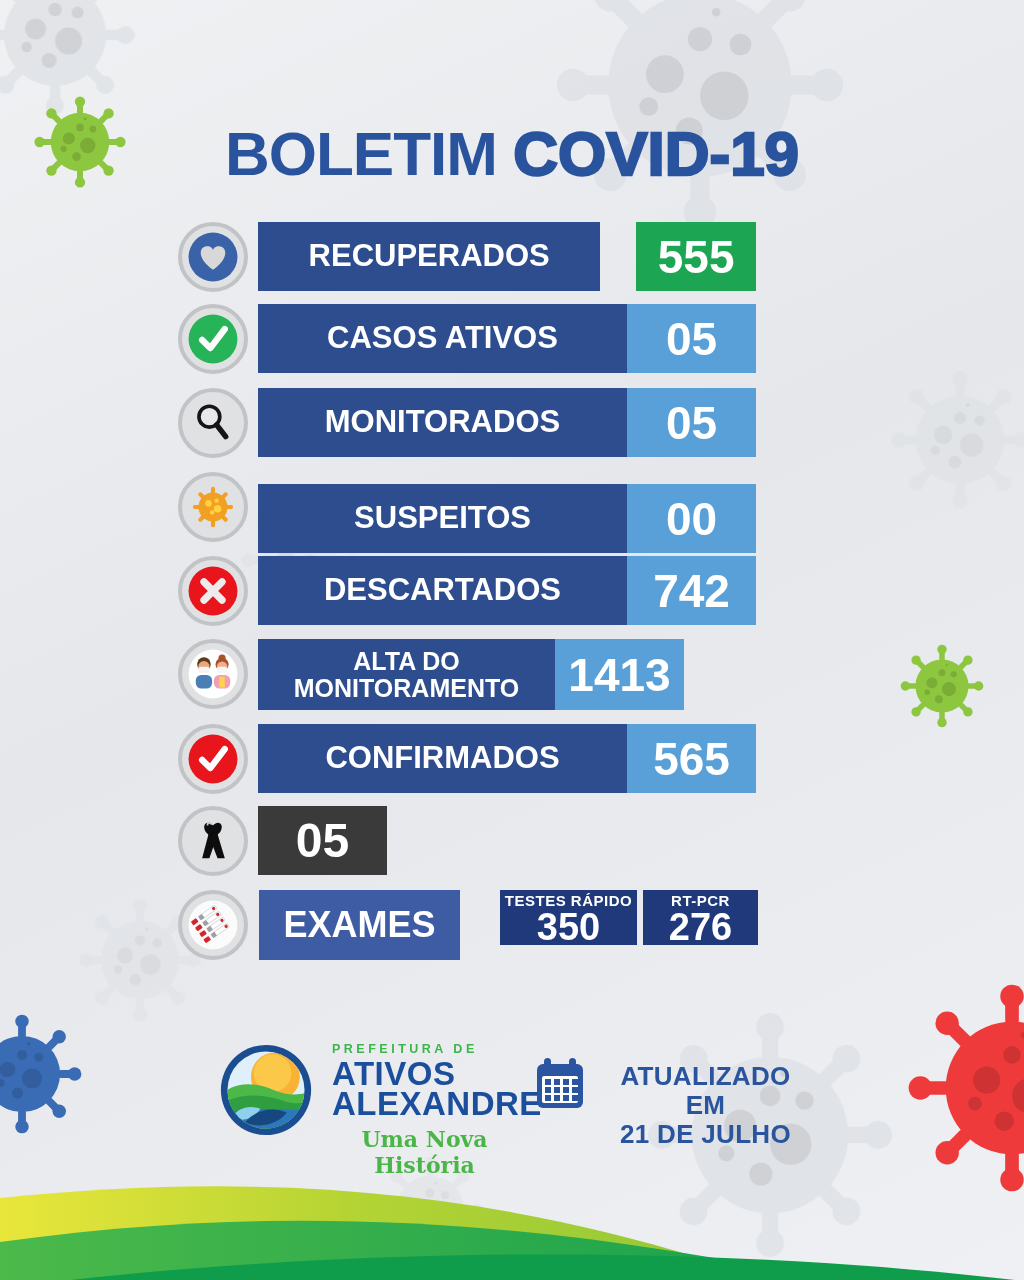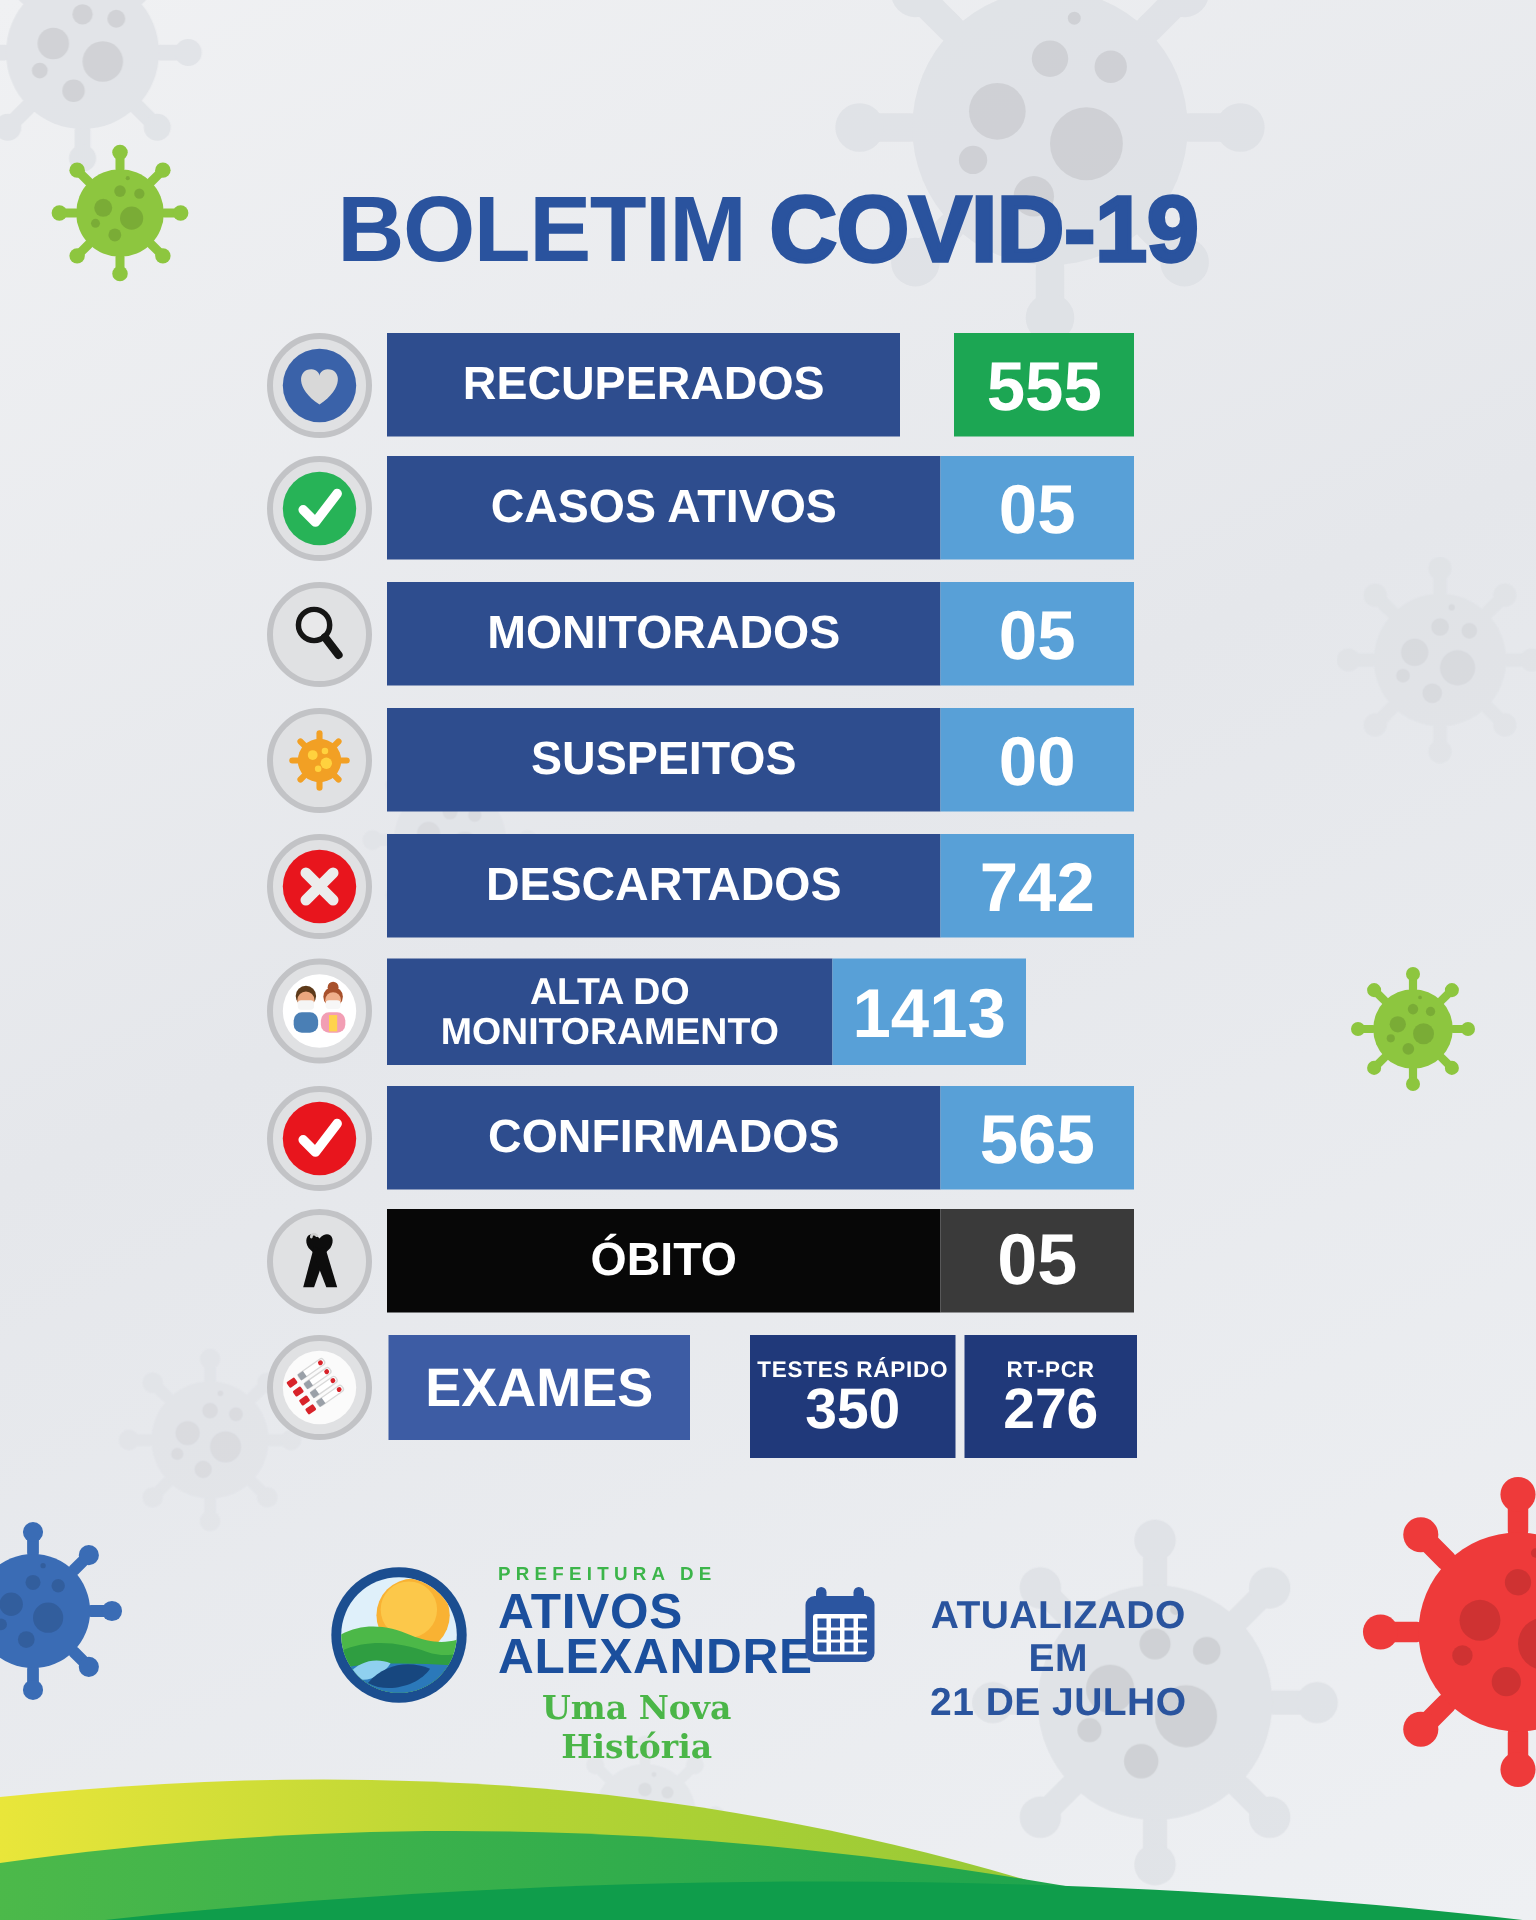--- a/index.html
+++ b/index.html
@@ -37,21 +37,21 @@
     background:#e0e1e3;border:4px solid #c2c3c6;box-sizing:border-box;
     display:flex;align-items:center;justify-content:center;
   }
   .icircle svg{width:58px;height:58px;display:block;}
   
   .exam-label{
     position:absolute;left:259px;top:890px;width:201px;height:70px;background:#3d5ca4;
     color:#fff;display:flex;align-items:center;justify-content:center;font-weight:700;font-size:36px;
   }
   .exam-box{
-    position:absolute;top:890px;height:82px;background:#20397a;color:#fff;
+    position:absolute;top:890px;height:55px;background:#20397a;color:#fff;
     display:flex;flex-direction:column;align-items:center;justify-content:center;
   }
   .exam-box .tl{font-size:15px;font-weight:700;letter-spacing:.5px;margin-top:2px;}
   .exam-box .tv{font-size:38px;font-weight:700;line-height:.95;}
   .exam-box.b1{left:500px;width:137px;}
   .exam-box.b2{left:643px;width:115px;}
   
   .logo{position:absolute;left:219px;top:1043px;width:94px;height:94px;}
   .org{position:absolute;left:332px;top:1042px;width:210px;}
   .org .small{color:#3cb54a;font-size:12.5px;font-weight:700;letter-spacing:3.5px;margin-bottom:3px;}
@@ -158,38 +158,37 @@
     <div class="val">555</div>
   </div>
   <div class="row" style="top:304px">
     <div class="lbl">CASOS ATIVOS</div>
     <div class="val">05</div>
   </div>
   <div class="row" style="top:388px">
     <div class="lbl">MONITORADOS</div>
     <div class="val">05</div>
   </div>
-  <div class="row" style="top:472px">
+  <div class="row" style="top:484px">
     <div class="lbl">SUSPEITOS</div>
     <div class="val">00</div>
   </div>
   <div class="row" style="top:556px">
     <div class="lbl">DESCARTADOS</div>
     <div class="val">742</div>
   </div>
   <div class="row small-label" style="top:639px;height:71px">
     <div class="lbl">ALTA DO MONITORAMENTO</div>
     <div class="val">1413</div>
   </div>
   <div class="row" style="top:724px">
     <div class="lbl">CONFIRMADOS</div>
     <div class="val">565</div>
   </div>
   <div class="row dark" style="top:806px">
-    <div class="lbl">ÓBITO</div>
     <div class="val">05</div>
   </div>
 
   <div class="exam-label">EXAMES</div>
   <div class="exam-box b1">
     <div class="tl">TESTES RÁPIDO</div>
     <div class="tv">350</div>
   </div>
   <div class="exam-box b2">
     <div class="tl">RT-PCR</div>

